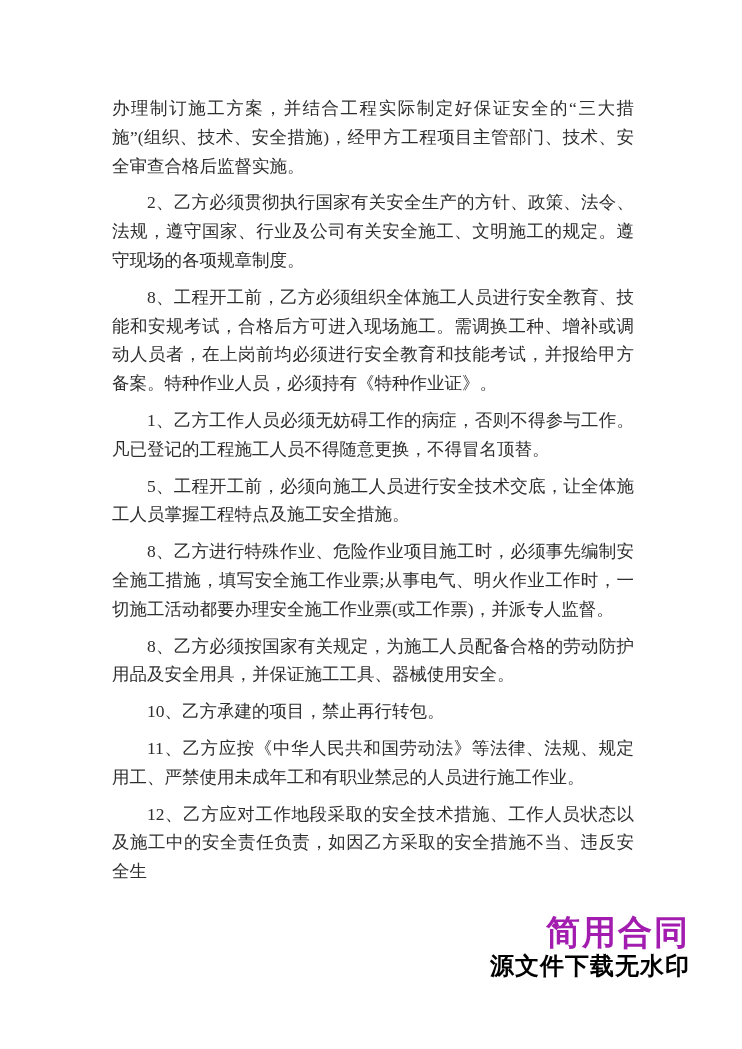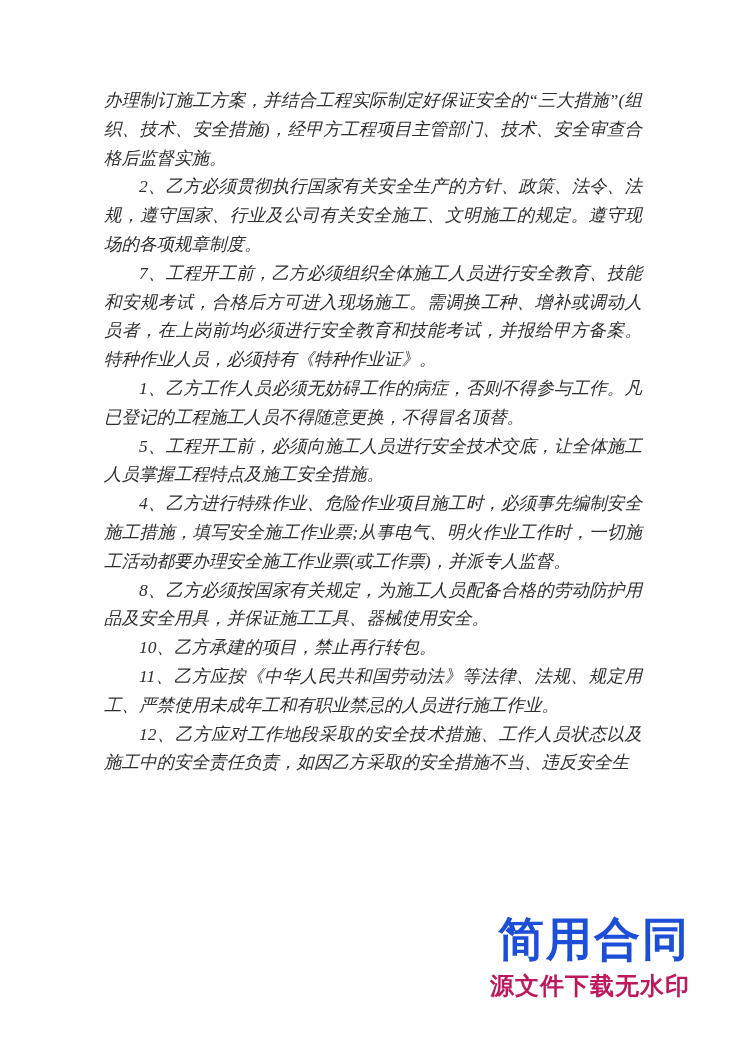--- a/index.html
+++ b/index.html
@@ -15,63 +15,63 @@
     position:absolute;
     left:104px;
     top:86px;
     width:538px;
     color:#2e2e2e;
     font-size:17.5px;
     line-height:28.8px;
     text-align:justify;
     z-index:1;
   }
-  .para{margin:0;padding:0;text-indent:2em;font-style:italic;}
+  .para{margin:8px;padding:0;text-indent:2em;}
   .para.no-indent{text-indent:0;}
   .watermark{
     position:absolute;
     right:52px;
     top:914px;
     text-align:right;
     z-index:0;
     font-weight:bold;
     font-family:"Liberation Sans","DejaVu Sans",sans-serif;
     pointer-events:none;
     white-space:nowrap;
   }
   .wm-line1{
-    font-size:46px;
+    font-size:34px;
     line-height:1.1;
-    color:#1d4ed8;
+    color:#a21caf;
     letter-spacing:2px;
   }
   .wm-line2{
     font-size:24px;
     line-height:1.1;
-    color:#be185d;
+    color:#000000;
     letter-spacing:1px;
-    margin-top:8px;
+    margin-top:2px;
   }
 </style>
 </head>
 <body>
 
 <div class="page">
 
   <div class="watermark">
     <div class="wm-line1">简用合同</div>
     <div class="wm-line2">源文件下载无水印</div>
   </div>
 
   <div class="content">
     <p class="para no-indent">办理制订施工方案，并结合工程实际制定好保证安全的“三大措施”(组织、技术、安全措施)，经甲方工程项目主管部门、技术、安全审查合格后监督实施。</p>
     <p class="para">2、乙方必须贯彻执行国家有关安全生产的方针、政策、法令、法规，遵守国家、行业及公司有关安全施工、文明施工的规定。遵守现场的各项规章制度。</p>
-    <p class="para">7、工程开工前，乙方必须组织全体施工人员进行安全教育、技能和安规考试，合格后方可进入现场施工。需调换工种、增补或调动人员者，在上岗前均必须进行安全教育和技能考试，并报给甲方备案。特种作业人员，必须持有《特种作业证》。</p>
+    <p class="para">8、工程开工前，乙方必须组织全体施工人员进行安全教育、技能和安规考试，合格后方可进入现场施工。需调换工种、增补或调动人员者，在上岗前均必须进行安全教育和技能考试，并报给甲方备案。特种作业人员，必须持有《特种作业证》。</p>
     <p class="para">1、乙方工作人员必须无妨碍工作的病症，否则不得参与工作。凡已登记的工程施工人员不得随意更换，不得冒名顶替。</p>
     <p class="para">5、工程开工前，必须向施工人员进行安全技术交底，让全体施工人员掌握工程特点及施工安全措施。</p>
-    <p class="para">4、乙方进行特殊作业、危险作业项目施工时，必须事先编制安全施工措施，填写安全施工作业票;从事电气、明火作业工作时，一切施工活动都要办理安全施工作业票(或工作票)，并派专人监督。</p>
+    <p class="para">8、乙方进行特殊作业、危险作业项目施工时，必须事先编制安全施工措施，填写安全施工作业票;从事电气、明火作业工作时，一切施工活动都要办理安全施工作业票(或工作票)，并派专人监督。</p>
     <p class="para">8、乙方必须按国家有关规定，为施工人员配备合格的劳动防护用品及安全用具，并保证施工工具、器械使用安全。</p>
     <p class="para">10、乙方承建的项目，禁止再行转包。</p>
     <p class="para">11、乙方应按《中华人民共和国劳动法》等法律、法规、规定用工、严禁使用未成年工和有职业禁忌的人员进行施工作业。</p>
     <p class="para">12、乙方应对工作地段采取的安全技术措施、工作人员状态以及施工中的安全责任负责，如因乙方采取的安全措施不当、违反安全生</p>
   </div>
 
 </div>
 
 </body></html>

